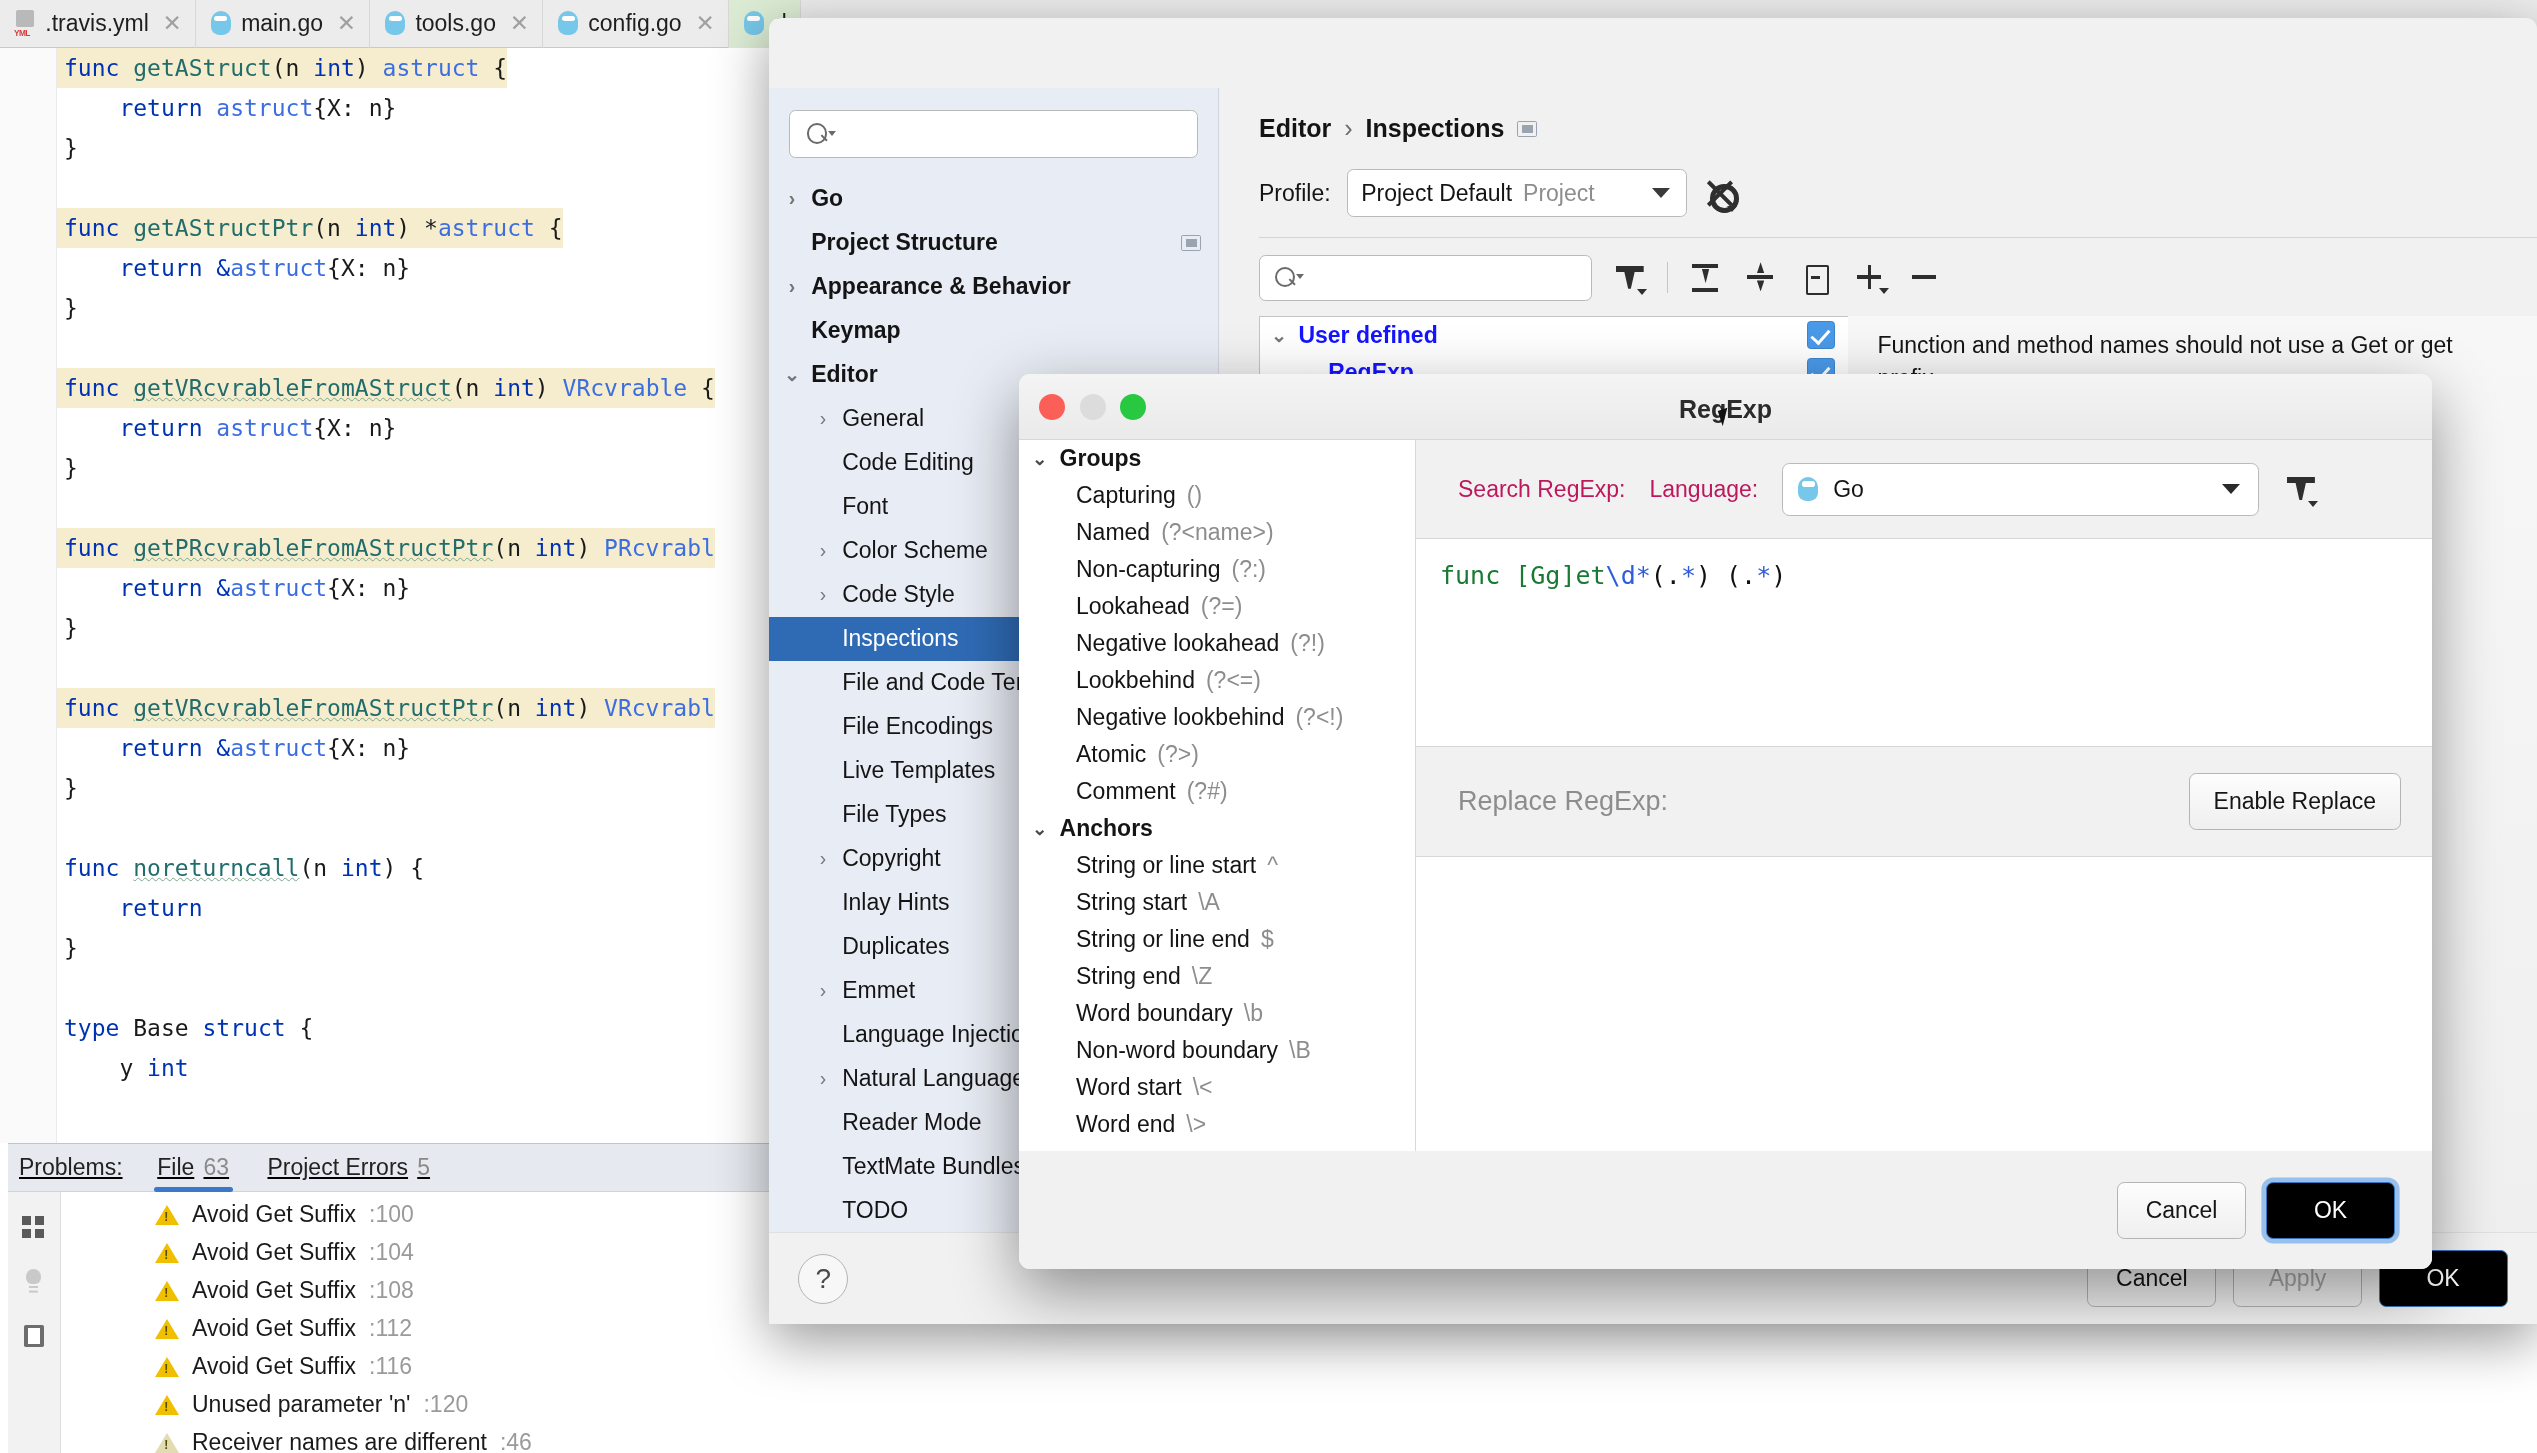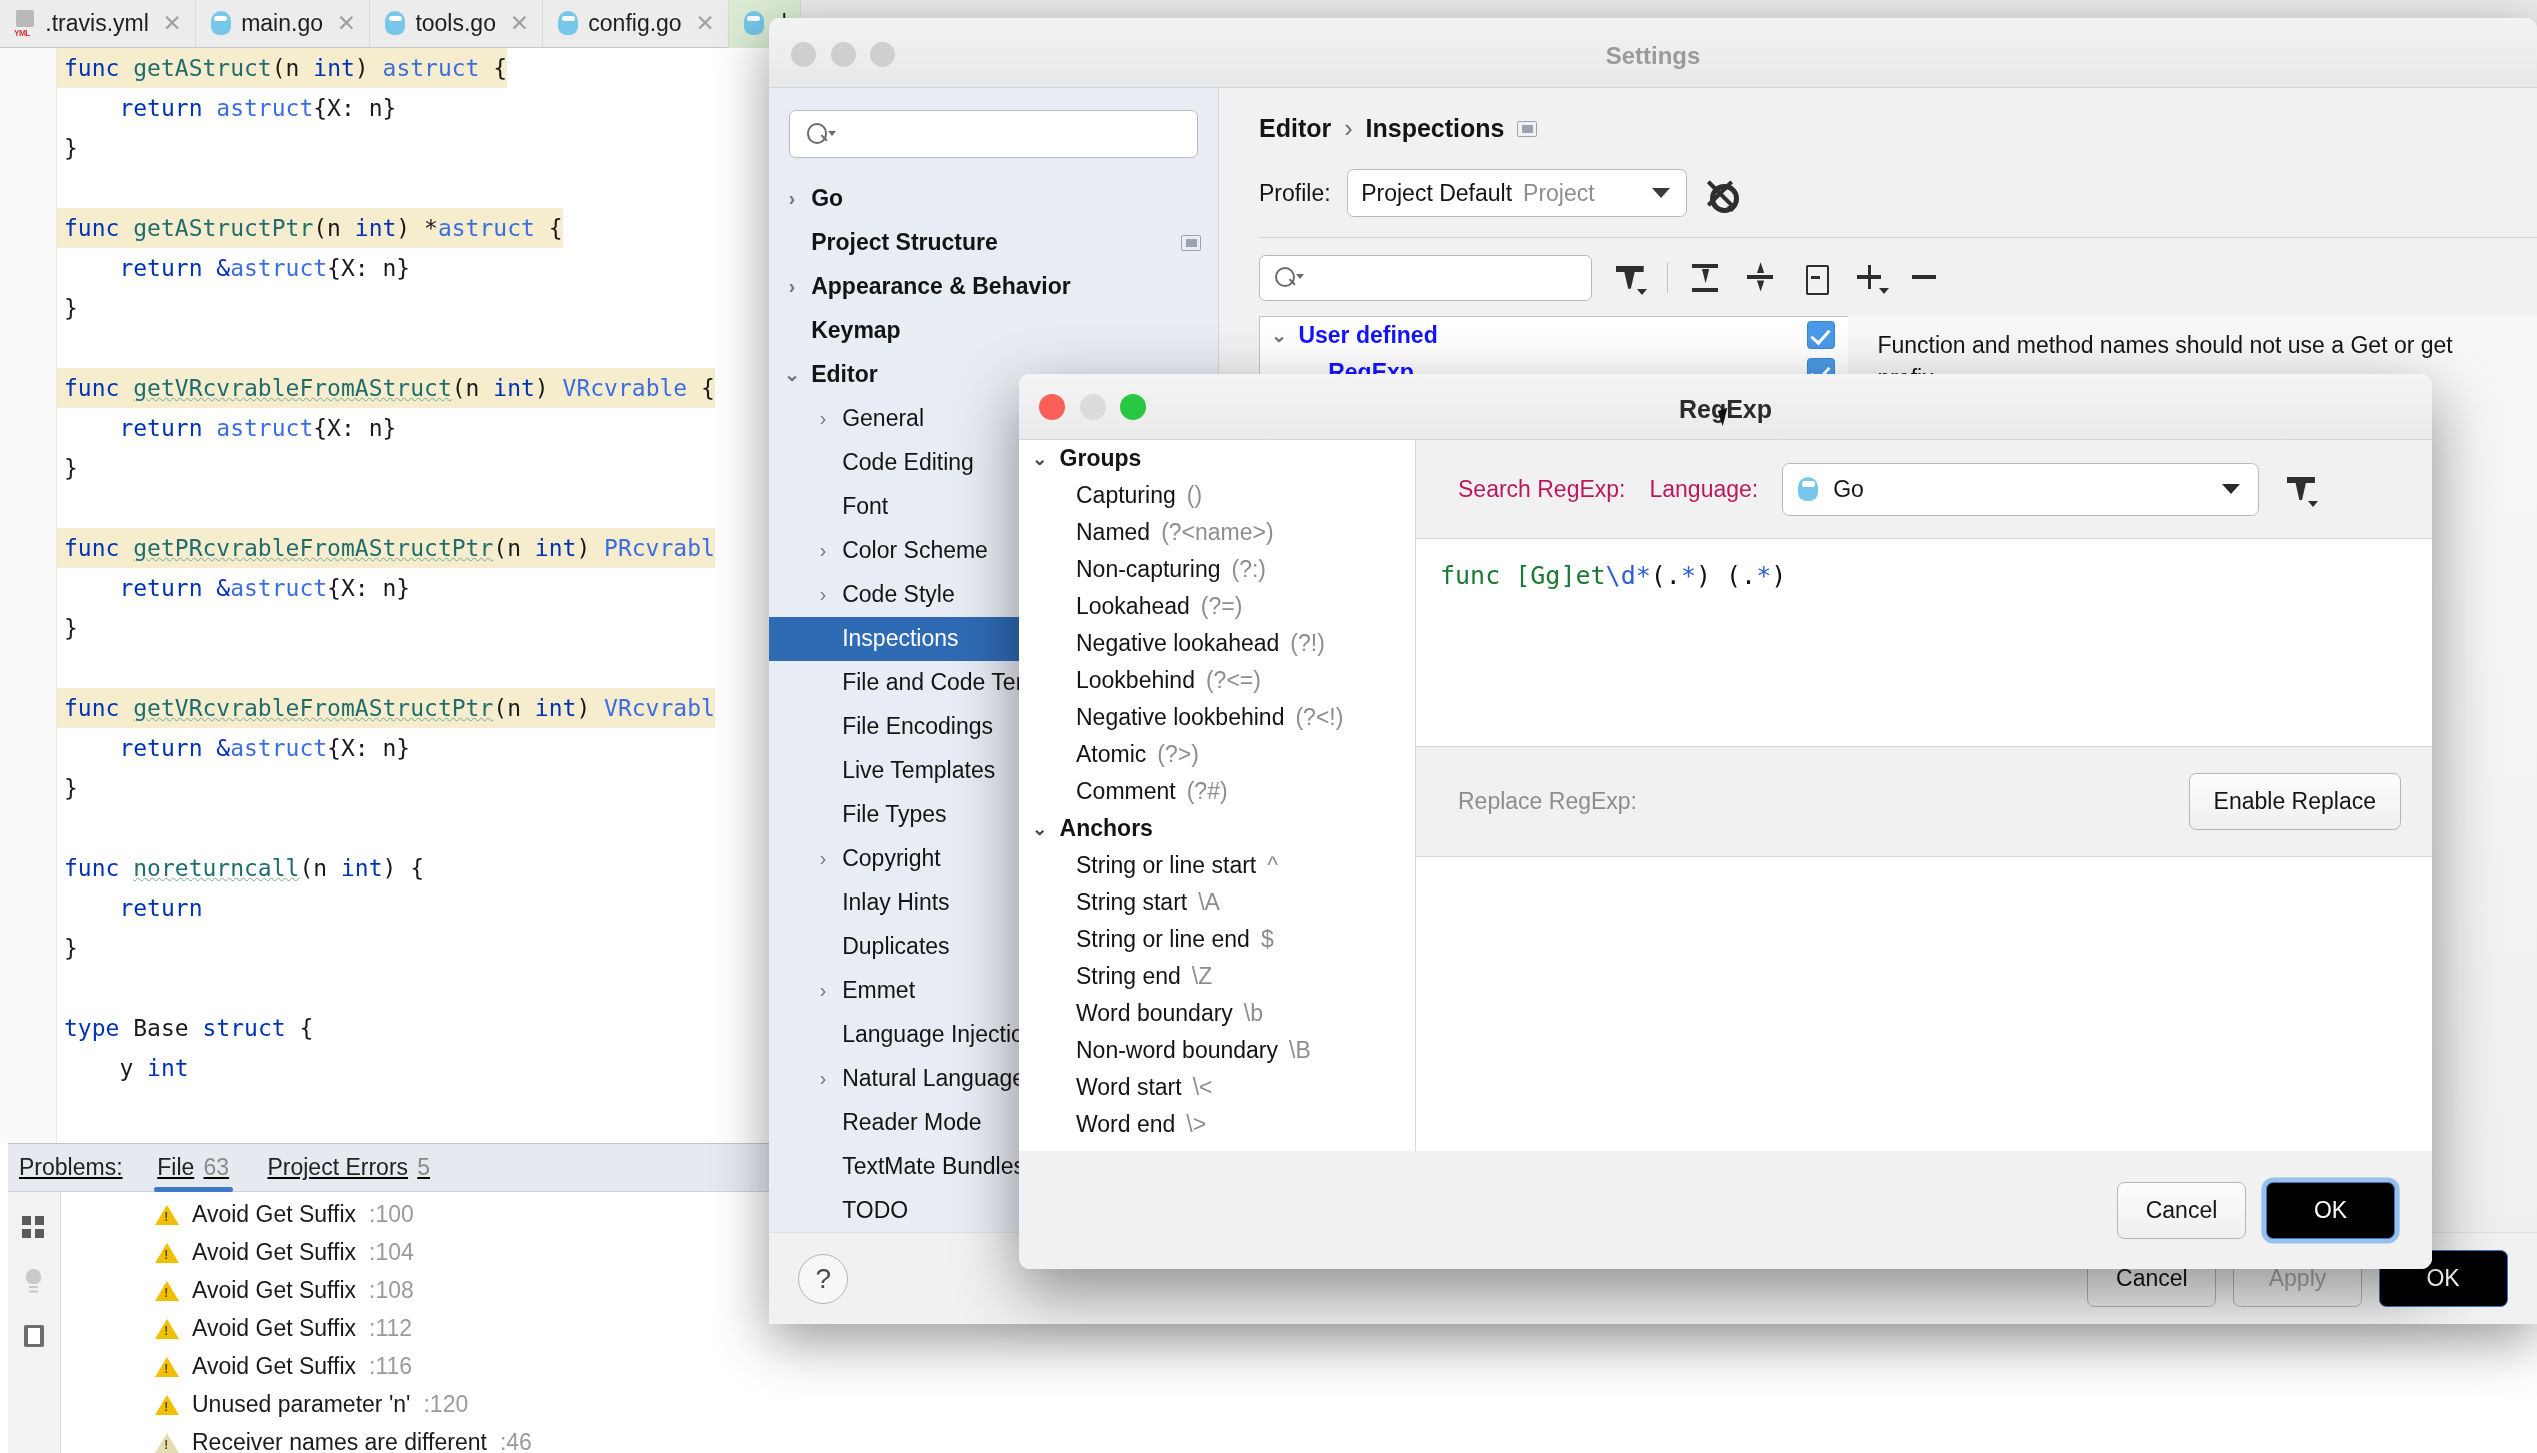--- a/index.html
+++ b/index.html
@@ -322,21 +322,21 @@
     font-family: "DejaVu Sans Mono", monospace; font-size: 25px;
     border-bottom:0.9px solid #d7d7d7;
   }
   .rx-editor .g { color:#1a7a33; }
   .rx-editor .b { color:#2f5cd8; }
   .rx-editor .k { color:#111; }
   .rx-replace {
     height: 110px; background:#f1f1f1; border-bottom:0.9px solid #d7d7d7;
     display:flex; align-items:center; padding: 0 31px 0 42px;
   }
-  .rx-replace .lbl { font-size:23px; color:#8d8d8d; flex:1; }
+  .rx-replace .lbl { font-size:27px; color:#8d8d8d; flex:1; }
   .rx-lower { flex: 0 0 294px; background:#fff; }
   .rx-footer {
     position:absolute; left:0; right:0; bottom:0; height:118px;
     background:#f1f1f1; display:flex; align-items:center; justify-content:flex-end;
     gap: 20px; padding-right: 37px;
   }
   .btn.focus-ring { box-shadow: 0 0 0 4.6px rgba(122,175,235,.75); }
 </style>
 </head>
 <body>
@@ -450,28 +450,20 @@
     <div class="rs-row">
       <span class="caretdn"></span>
     </div>
     <div class="rs-row">
       <span class="rs-reset">Reset</span>
     </div>
     <div class="rs-blue"></div>
   </div>
 
   <div class="settings">
-    <div class="set-titlebar">
-      <div class="traffic">
-        <span class="tl"></span>
-        <span class="tl"></span>
-        <span class="tl"></span>
-      </div>
-      <div class="set-title">Settings</div>
-    </div>
 
     <div class="set-body">
 
       <div class="set-left">
         <div class="searchbox">
           <span class="magn">
               <i></i>
             </span>
         </div>
         <div class="tree" id="settings-tree">

